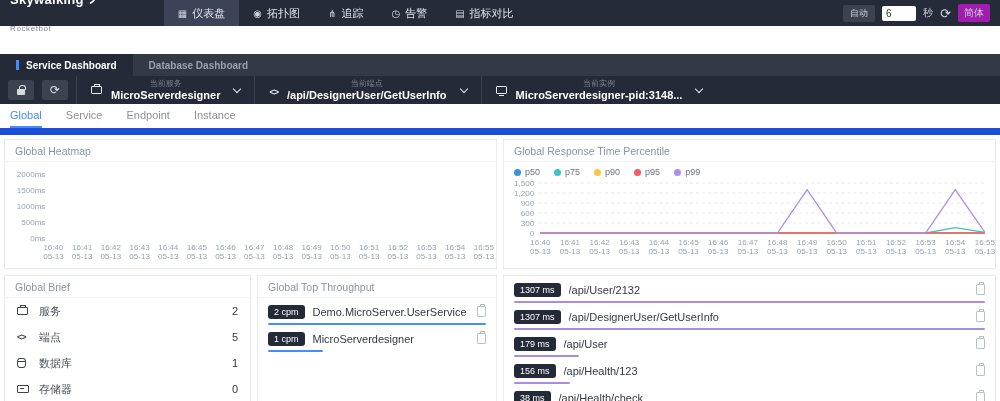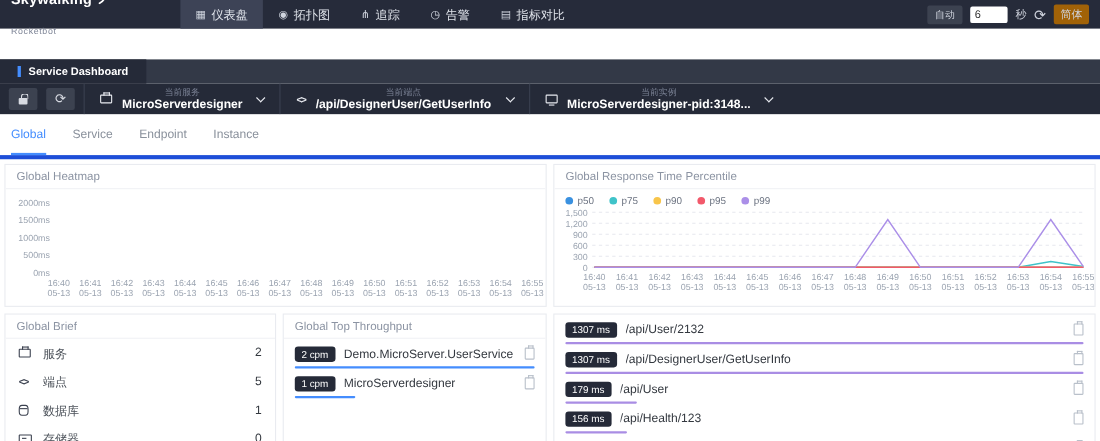--- a/index.html
+++ b/index.html
@@ -15,21 +15,21 @@
   .brand-arc { position:absolute; left:76px; top:-2px; }
   .topnav { display:flex; height:100%; }
   .nav-item { display:flex; align-items:center; gap:5px; padding:0 14px; color:#dfe3ea; font-size:11px; cursor:pointer; }
   .nav-item.active { background:#3d4356; }
   .nav-ic { font-size:10px; color:#cfd4de; }
   .top-right { margin-left:auto; display:flex; align-items:center; gap:7px; }
   .auto-pill { background:#3c4250; color:#cfd3dd; font-size:9px; padding:2px 7px; border-radius:2px; cursor:pointer; }
   .interval-input { width:34px; height:15px; border:none; border-radius:2px; font-size:10px; padding:0 4px; color:#333; }
   .unit-label { color:#cfd3dd; font-size:10px; }
   .refresh-glyph { color:#cfd3dd; font-size:13px; line-height:1; cursor:pointer; }
-  .lang-label { color:#cfd3dd; font-size:10px; background:#a16207; padding:2px 6px; border-radius:2px; cursor:pointer; }
+  .lang-label { color:#cfd3dd; font-size:10px; background:#a21caf; padding:2px 6px; border-radius:2px; cursor:pointer; }
 
   
   .dashtabs { height:22px; background:#333947; display:flex; flex:0 0 auto;margin-top:28px; }
   .dtab { display:flex; align-items:center; padding:0 16px; font-size:10px; font-weight:bold; color:#9aa0ac; cursor:pointer; }
   .dtab.active { background:#252a38; color:#fff; }
   .dtab.active::before { content:""; width:3px; height:10px; background:#448dfe; margin-right:7px; }
 
   
   .selectorbar { height:28px; background:#252a38; display:flex; align-items:center; padding:0 8px; flex:0 0 auto; }
   .tool-btn { width:26px; height:20px; background:#3c4250; border-radius:2px; display:flex; align-items:center; justify-content:center; margin-right:8px; cursor:pointer; }
@@ -43,21 +43,21 @@
   .case-icon::before { content:""; position:absolute; top:-3px; left:2px; width:4px; height:2px; border:1.3px solid currentColor; border-bottom:none; }
   .code-icon::before { content:"<>"; font-size:9px; font-weight:bold; letter-spacing:-1px; }
   .monitor-icon { width:11px; height:8px; border:1.3px solid currentColor; border-radius:1px; position:relative; }
   .monitor-icon::after { content:""; position:absolute; left:2px; right:2px; bottom:-3px; height:1.5px; background:currentColor; }
   .sel-text { display:flex; flex-direction:column; line-height:1; }
   .sel-label { color:#7a8194; font-size:8px; margin-bottom:2px;text-align:center; }
   .sel-value { color:#fff; font-size:11px; font-weight:bold; }
   .chev { width:6px; height:6px; border-right:1.5px solid #e8eaf0; border-bottom:1.5px solid #e8eaf0; transform:rotate(45deg); margin-left:14px; margin-top:-3px; }
 
   
-  .pagetabs { height:41px; background:#fff; border-bottom:4px solid #1d4ed8; display:flex; align-items:stretch; padding:0 10px; flex:0 0 auto; }
+  .pagetabs { height:31px; background:#fff; border-bottom:7px solid #1d4ed8; display:flex; align-items:stretch; padding:0 10px; flex:0 0 auto; }
   .ptab { display:flex; align-items:center; margin-right:24px; font-size:11px; color:#8a919c; cursor:pointer; border-bottom:2px solid transparent; }
   .ptab.active { color:#448dfe; border-bottom-color:#448dfe; }
 
   
   .content { flex:1; padding:4px; display:flex; flex-direction:column; gap:6px; background:#fff; }
   .row1 { display:grid; grid-template-columns:1fr 1fr; gap:6px; height:130px; }
   .row2 { display:grid; grid-template-columns:247px 240px 1fr; gap:6px; height:156px; }
   .panel { border:1px solid #e9ebf0; background:#fff; overflow:hidden; display:flex; flex-direction:column; }
   .panel-hd { padding:5px 10px 4px; font-size:10.5px; color:#8c94a3; border-bottom:1px solid #f1f2f5; flex:0 0 auto; }
 
@@ -126,20 +126,21 @@
       <span class="auto-pill">自动</span>
       <input class="interval-input" value="6" style="">
       <span class="unit-label">秒</span>
       <span class="refresh-glyph">⟳</span>
       <span class="lang-label">简体</span>
     </div>
   </header>
 
   <div class="dashtabs" id="dashtabs">
       <div class="dtab active">Service Dashboard</div>
+      <div class="dtab">Database Dashboard</div>
     </div>
 
   <div class="selectorbar">
     <div class="tool-btn">
       <span class="lock-icon"></span>
     </div>
     <div class="tool-btn">
       <span class="sync-glyph">⟳</span>
     </div>
 

